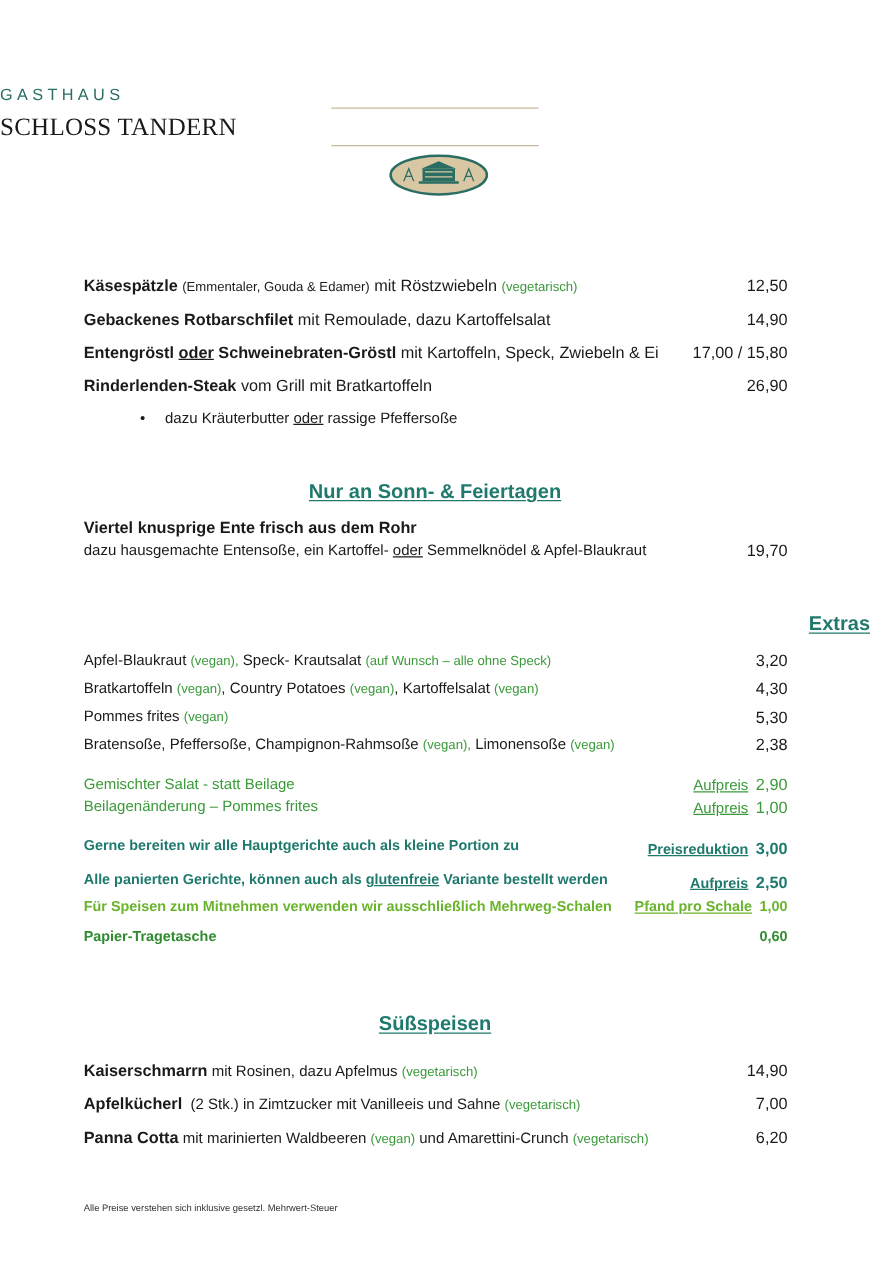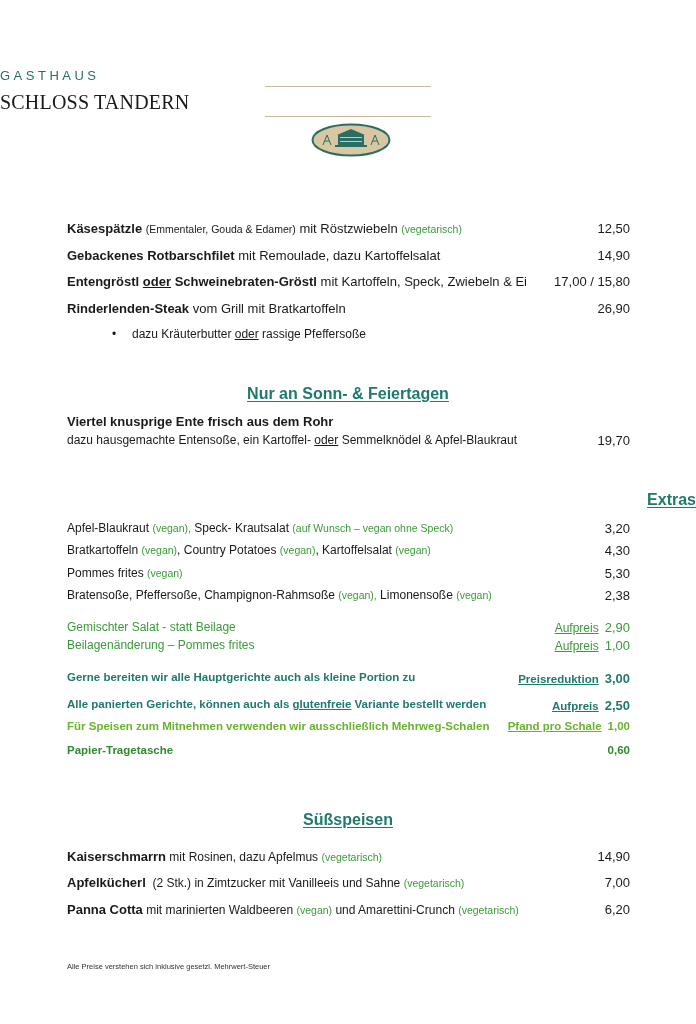--- a/index.html
+++ b/index.html
@@ -91,21 +91,21 @@
     <span class="desc b">Viertel knusprige Ente frisch aus dem Rohr</span>
   </div>
   <div class="row" style="top:433px; font-size:12px;">
     <span class="desc"><span>dazu hausgemachte Entensoße, ein Kartoffel- </span><span class="u">oder</span><span> Semmelknödel &amp; Apfel-Blaukraut</span></span>
     <span class="price" style="font-size:13px">19,70</span>
   </div>
 
   <div class="heading" style="top:491px;text-align:right;">Extras</div>
 
   <div class="row" style="top:521px; font-size:12px;">
-    <span class="desc"><span>Apfel-Blaukraut </span><span class="note">(vegan),</span><span> Speck- Krautsalat </span><span class="note">(auf Wunsch – vegan ohne Speck)</span></span>
+    <span class="desc"><span>Apfel-Blaukraut </span><span class="note">(vegan),</span><span> Speck- Krautsalat </span><span class="note">(auf Wunsch – alle ohne Speck)</span></span>
     <span class="price" style="font-size:13px">3,20</span>
   </div>
 
   <div class="row" style="top:543px; font-size:12px;">
     <span class="desc"><span>Bratkartoffeln </span><span class="note">(vegan)</span><span>, Country Potatoes </span><span class="note">(vegan)</span><span>, Kartoffelsalat </span><span class="note">(vegan)</span></span>
     <span class="price" style="font-size:13px">4,30</span>
   </div>
 
   <div class="row" style="top:566px; font-size:12px;">
     <span class="desc"><span>Pommes frites </span><span class="note">(vegan)</span></span>

